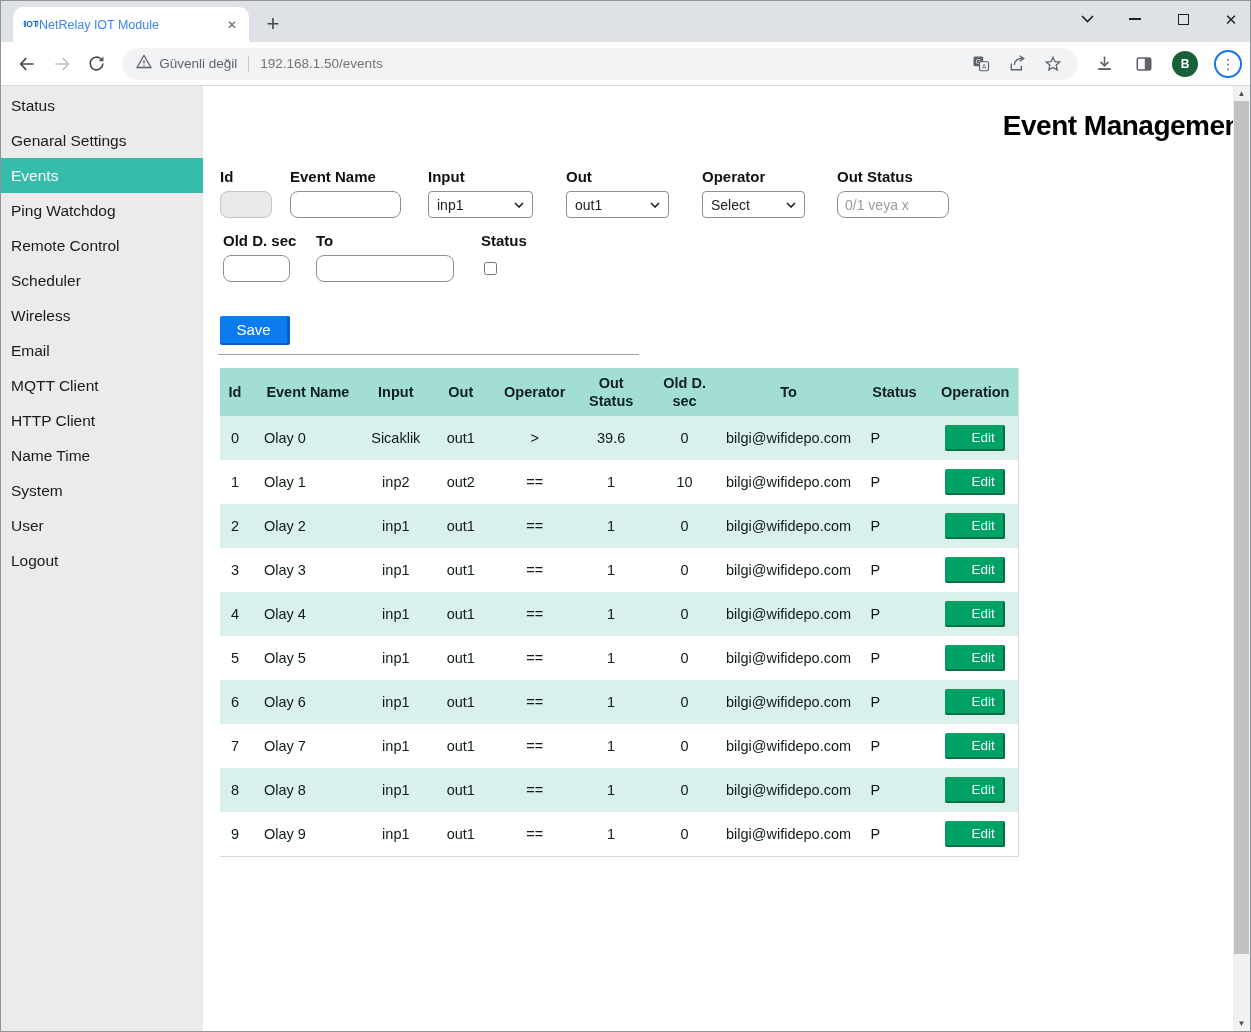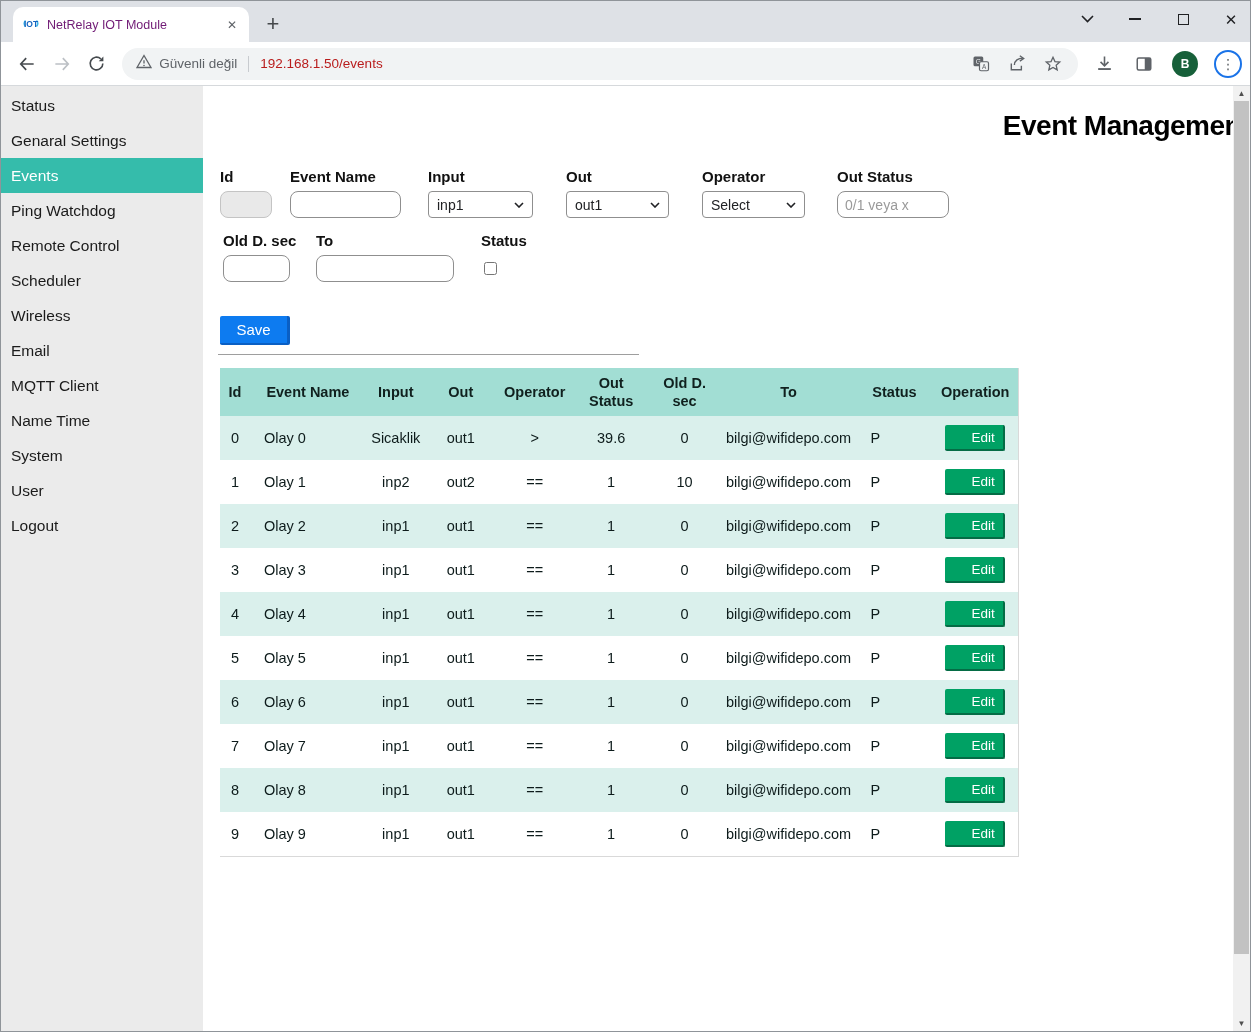--- a/index.html
+++ b/index.html
@@ -25,40 +25,40 @@
   .window{
     width:1251px;height:1032px;border:1px solid #8f9499;background:#fff;
     position:relative;
   }
   
   .tabstrip{height:41px;background:var(--chrome-bg);position:relative;}
   .tab{
     position:absolute;left:12px;top:6px;width:236px;height:35px;background:#fff;
     border-radius:10px 10px 0 0;display:flex;align-items:center;padding:0 8px 0 10px;
   }
-  .tab-title{font-size:12.5px;color:#701a75;margin-left:8px;flex:1;white-space:nowrap;overflow:hidden;}
+  .tab-title{font-size:12.5px;color:#3b82f6;margin-left:0;flex:1;white-space:nowrap;overflow:hidden;}
   .tab-close{width:18px;height:18px;display:flex;align-items:center;justify-content:center;
     color:#5f6368;font-size:12px;border-radius:50%;cursor:pointer;}
   .newtab{position:absolute;left:258px;top:9px;width:28px;height:28px;display:flex;align-items:center;
     justify-content:center;font-size:22px;color:#45484b;cursor:pointer;}
   .win-controls{position:absolute;right:10px;top:2px;display:flex;align-items:center;gap:30px;height:32px;}
   .win-btn{width:18px;height:18px;display:flex;align-items:center;justify-content:center;color:#202124;cursor:pointer;}
   .max-glyph{width:11px;height:11px;border:1.4px solid #202124;}
   .min-glyph{width:12px;height:1.6px;background:#202124;}
   .close-glyph{font-size:15px;line-height:1;}
   
   .toolbar{height:44px;background:#fff;display:flex;align-items:center;padding:0 8px;border-bottom:1px solid #d6d9dc;}
   .nav-icon{width:26px;height:26px;display:flex;align-items:center;justify-content:center;margin:0 5px;cursor:pointer;}
   .omnibox{
     width:990px;height:32px;background:#f1f3f4;border-radius:16px;display:flex;align-items:center;
     padding:0 14px;margin-left:8px;
   }
   .sec-label{font-size:13.5px;color:#5f6368;margin-left:7px;white-space:nowrap;}
   .omni-divider{width:1px;height:16px;background:#c8cbcf;margin:0 11px;}
-  .omni-url{font-size:13.5px;color:#b91c1c;white-space:nowrap;}
+  .omni-url{font-size:13.5px;color:#737373;white-space:nowrap;}
   .omni-spacer{flex:1;}
   .omni-icon{width:22px;height:22px;display:flex;align-items:center;justify-content:center;margin-left:14px;cursor:pointer;}
   .tb-right{display:flex;align-items:center;margin-left:14px;gap:16px;}
   .tb-icon{width:24px;height:24px;display:flex;align-items:center;justify-content:center;cursor:pointer;}
   .avatar{width:26px;height:26px;border-radius:50%;background:var(--avatar-green);color:#fff;
     display:flex;align-items:center;justify-content:center;font-size:12px;font-weight:bold;cursor:pointer;}
   .menu-dots{width:28px;height:28px;border-radius:50%;border:2px solid var(--menu-ring);
     display:flex;align-items:center;justify-content:center;font-size:14px;color:#5f6368;cursor:pointer;}
   
   .pagearea{display:flex;height:945px;position:relative;background:#fff;}
@@ -209,20 +209,21 @@
     <nav class="sidebar">
         <div class="side-item">Status</div>
         <div class="side-item">Genaral Settings</div>
         <div class="side-item active">Events</div>
         <div class="side-item">Ping Watchdog</div>
         <div class="side-item">Remote Control</div>
         <div class="side-item">Scheduler</div>
         <div class="side-item">Wireless</div>
         <div class="side-item">Email</div>
         <div class="side-item">MQTT Client</div>
+        <div class="side-item">HTTP Client</div>
         <div class="side-item">Name Time</div>
         <div class="side-item">System</div>
         <div class="side-item">User</div>
         <div class="side-item">Logout</div>
       </nav>
 
     <main class="main">
       <h1 class="page-title">Event Management</h1>
 
       <div class="form-row row1">

